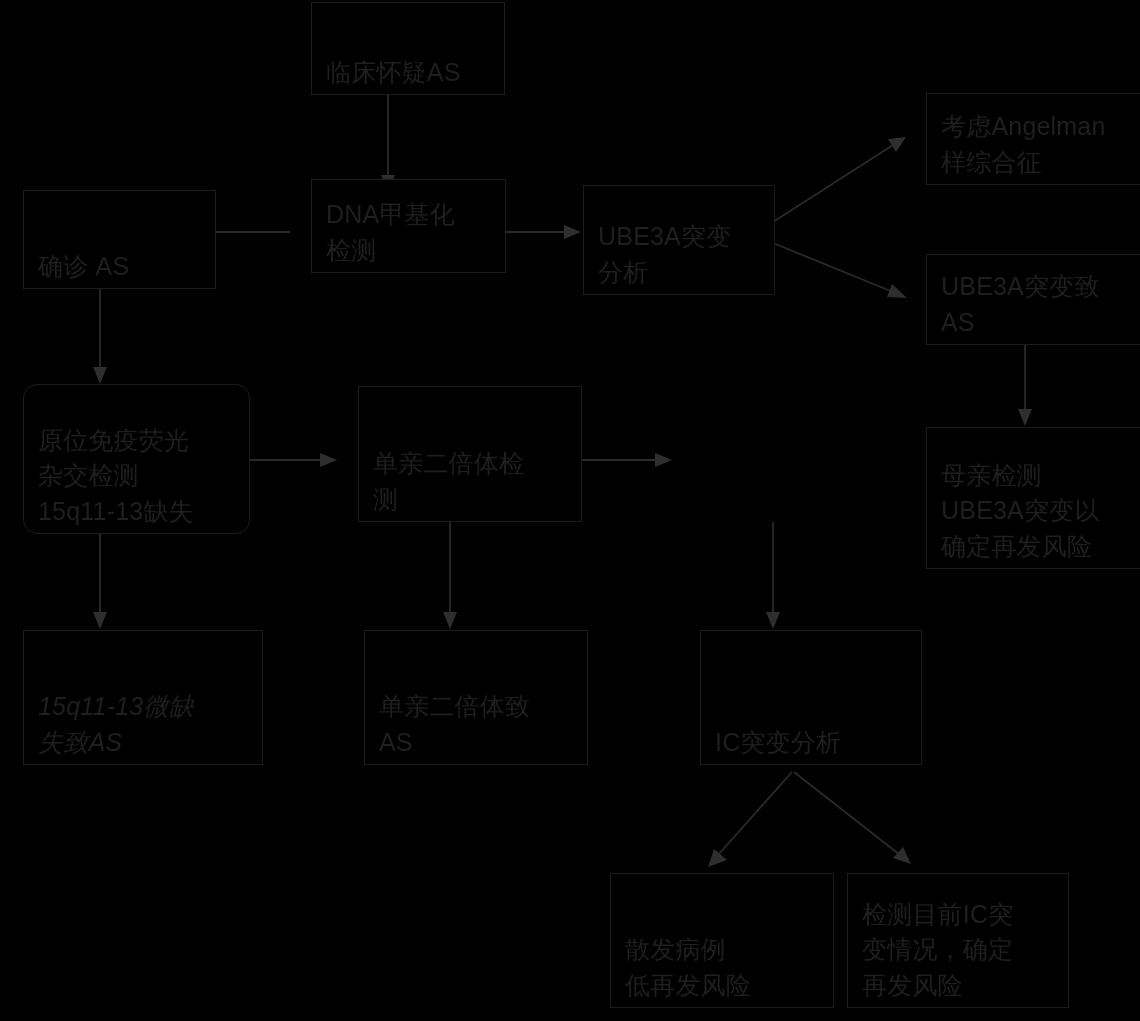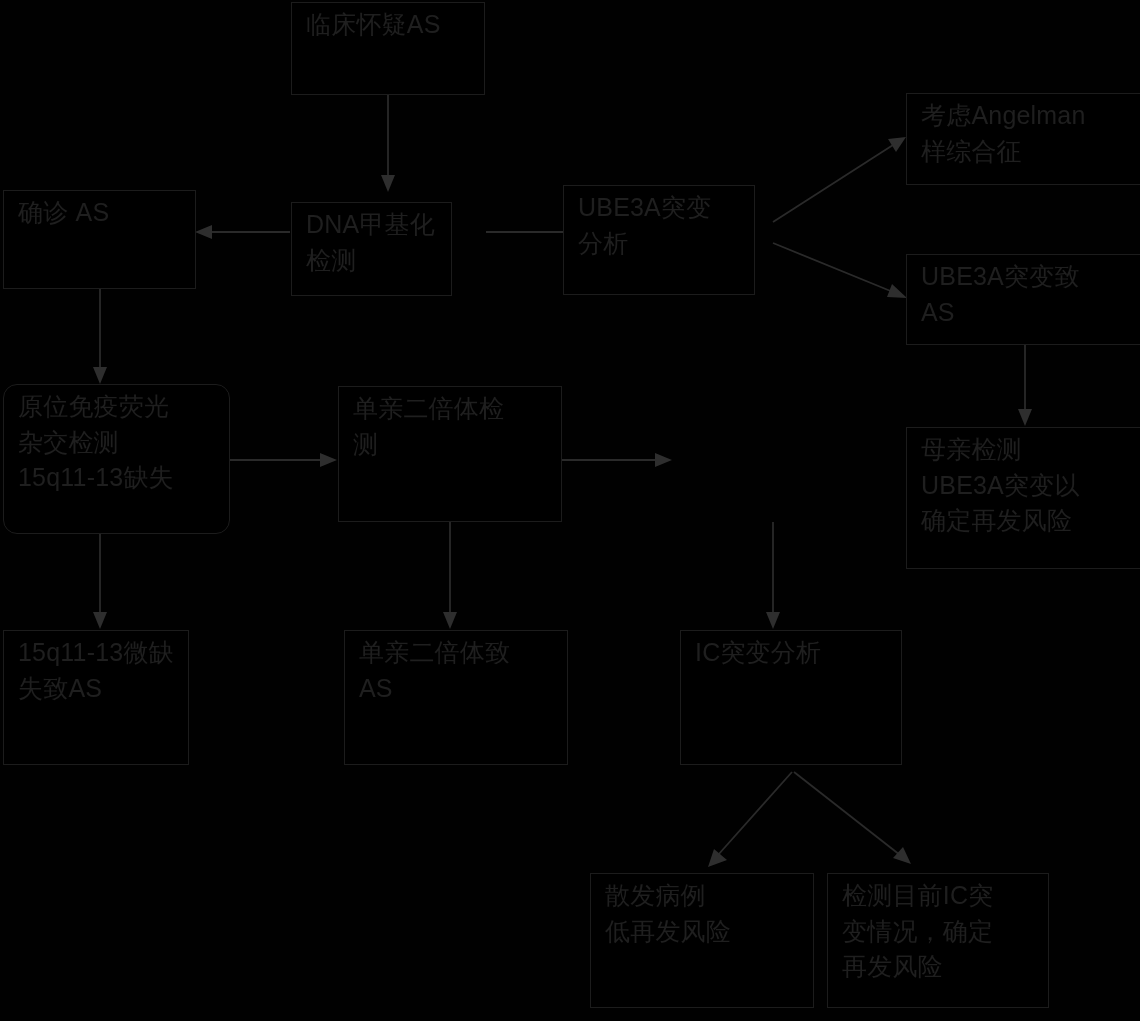--- a/index.html
+++ b/index.html
@@ -25,21 +25,21 @@
     line-height: 1.42;
     letter-spacing: 0.2px;
     display: flex;
     flex-direction: column;
     justify-content: center;
     align-items: flex-start;
     padding: 4px 14px 4px 14px;
     white-space: pre-line;
     overflow: hidden;
   }
-  .node.vcenter { justify-content: flex-start; }
+  .node.vcenter { justify-content: flex-end; margin-left: 20px; }
   svg.edges {
     position: absolute;
     left: 0;
     top: 0;
     width: 1140px;
     height: 1021px;
     pointer-events: none;
   }
   svg.edges line, svg.edges path {
     stroke: #2a2a2a;
@@ -123,21 +123,21 @@
     <g>
       <line x1="794" y1="772" x2="900" y2="855"></line>
       <polygon class="arrowhead" points="911,864 893,858 903,847"></polygon>
     </g>
   </svg>
 
   <div class="node vcenter" style="left:291px; top:2px; width:194px; height:93px; align-items:flex-start;">
     <span>临床怀疑AS</span>
   </div>
 
-  <div class="node vcenter" style="left:291px; top:202px; width:161px; height:94px;">
+  <div class="node vcenter" style="left:291px; top:179px; width:195px; height:94px;">
     <span>DNA甲基化
 检测</span>
   </div>
 
   <div class="node vcenter" style="left:3px; top:190px; width:193px; height:99px;">
     <span>确诊 AS</span>
   </div>
 
   <div class="node vcenter" style="left:563px; top:185px; width:192px; height:110px;">
     <span>UBE3A突变
@@ -165,21 +165,21 @@
 杂交检测
 15q11-13缺失</span>
   </div>
 
   <div class="node vcenter" style="left:338px; top:386px; width:224px; height:136px;">
     <span>单亲二倍体检
 测</span>
   </div>
 
 
-  <div class="node vcenter" style="left:3px; top:630px; width:186px; height:135px;">
+  <div class="node vcenter" style="left:3px; top:630px; width:240px; height:135px;font-style:italic;">
     <span>15q11-13微缺
 失致AS</span>
   </div>
 
   <div class="node vcenter" style="left:344px; top:630px; width:224px; height:135px;">
     <span>单亲二倍体致
 AS</span>
   </div>
 
   <div class="node vcenter" style="left:590px; top:873px; width:224px; height:135px;">

